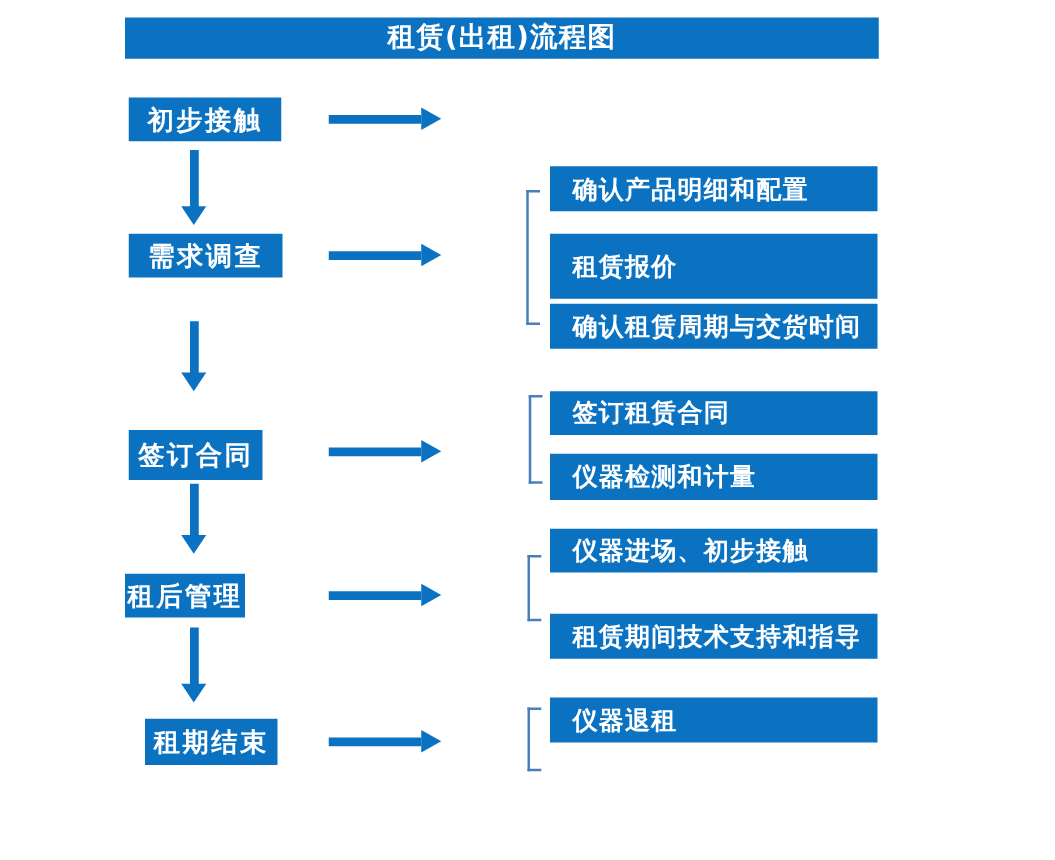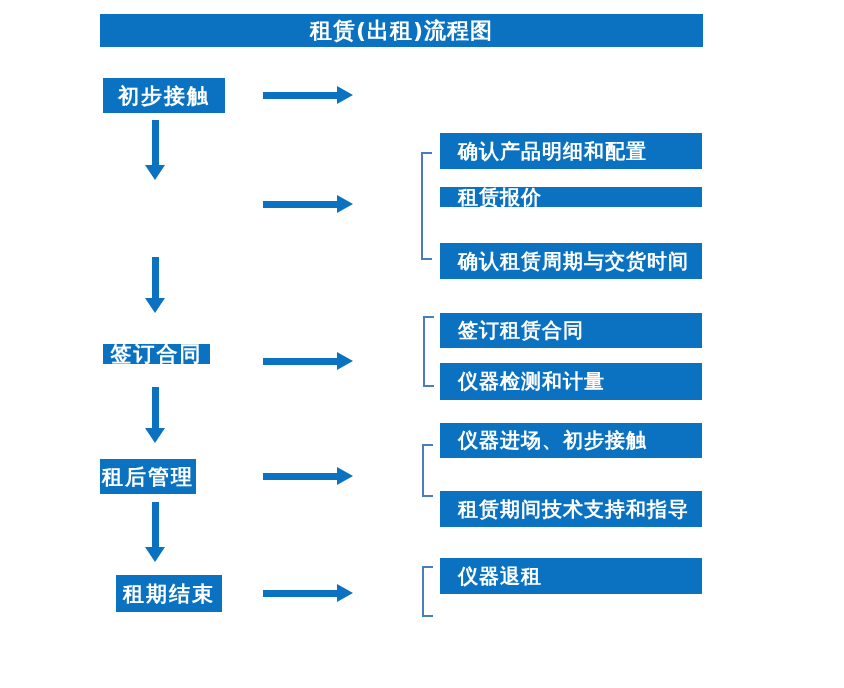--- a/index.html
+++ b/index.html
@@ -49,21 +49,22 @@
     box-sizing:border-box;}
 </style>
 </head>
 <body style="--primary: #0a72c0; --bracket: #4a7ebb; --box_text: #ffffff;">
 
 <div class="canvas">
 
   <div class="title-bar">租赁(出租)流程图</div>
 
   <div class="step-box" style="left:103px;top:78px;width:122px;height:35px;">初步接触</div>
-  <div class="step-box" style="left:103px;top:344px;width:107px;height:20px;">签订合同</div>
+  <div class="step-box" style="left:103px;top:187px;width:123px;height:35px;">需求调查</div>
+  <div class="step-box" style="left:103px;top:344px;width:107px;height:40px;">签订合同</div>
   <div class="step-box" style="left:100px;top:459px;width:96px;height:35px;">租后管理</div>
   <div class="step-box" style="left:116px;top:575px;width:106px;height:37px;">租期结束</div>
 
   <div class="v-arrow" style="top:120px;height:60px;">
     <div class="shaft" style="height:47px;"></div>
     <div class="head"></div>
   </div>
   <div class="v-arrow" style="top:257px;height:56px;">
     <div class="shaft" style="height:43px;"></div>
     <div class="head"></div>
@@ -98,21 +99,21 @@
     <div class="head"></div>
   </div>
 
   <div class="bracket" style="left:421px;top:152px;height:108px;"></div>
   <div class="bracket" style="left:423px;top:316px;height:71px;"></div>
   <div class="bracket" style="left:422px;top:444px;height:53px;"></div>
   <div class="bracket" style="left:422px;top:566px;height:51px;"></div>
 
 
   <div class="detail-box" style="top:133px;height:36px;">确认产品明细和配置</div>
-  <div class="detail-box" style="top:187px;height:20px;text-align:center;">租赁报价</div>
+  <div class="detail-box" style="top:187px;height:52px;text-align:center;">租赁报价</div>
   <div class="detail-box" style="top:243px;height:36px;">确认租赁周期与交货时间</div>
 
   <div class="detail-box" style="top:313px;">签订租赁合同</div>
   <div class="detail-box" style="top:363px;height:37px;">仪器检测和计量</div>
 
   <div class="detail-box" style="top:423px;">仪器进场、初步接触</div>
   <div class="detail-box" style="top:491px;height:36px;">租赁期间技术支持和指导</div>
 
   <div class="detail-box" style="top:558px;height:36px;">仪器退租</div>
 

